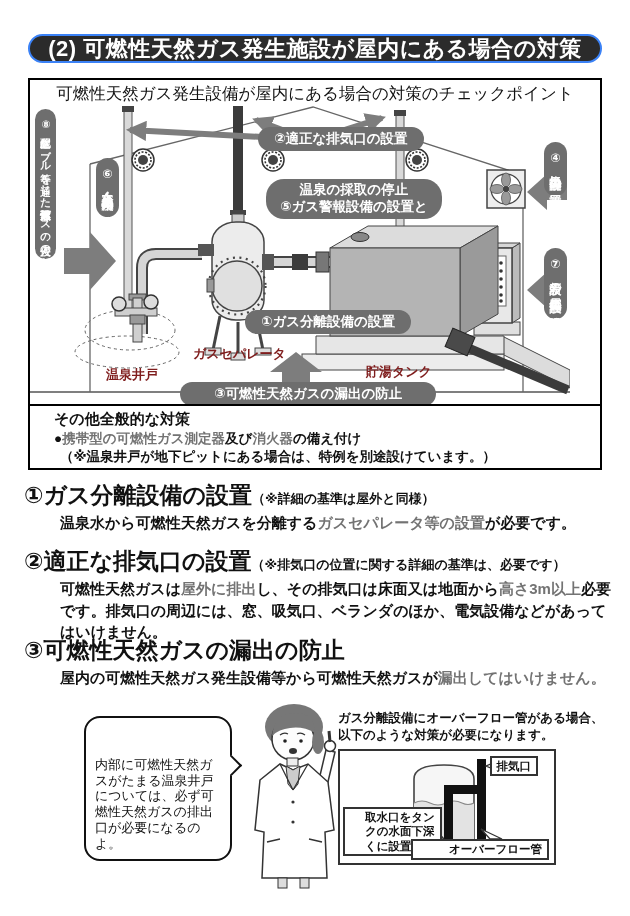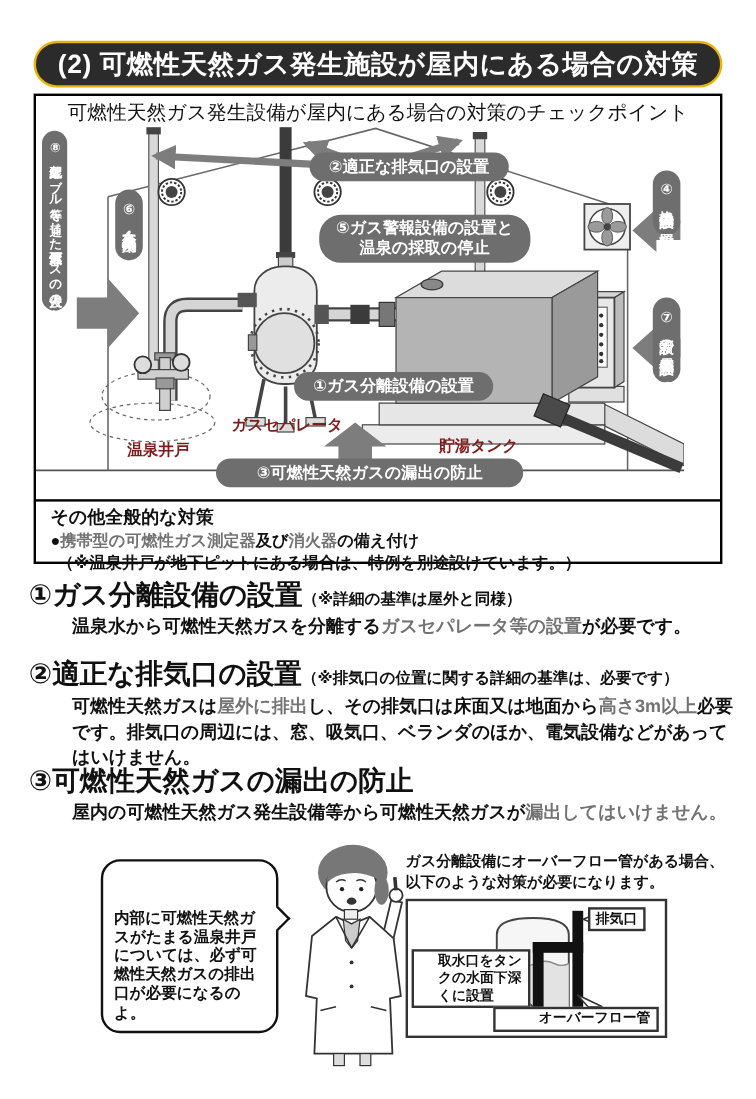--- a/index.html
+++ b/index.html
@@ -1,22 +1,22 @@
 <!DOCTYPE html>
 <html><head>
 <meta charset="utf-8">
 <style>
   html,body{margin:0;padding:0;background:#fff;}
   .page{position:relative;width:630px;height:916px;background:#fff;overflow:hidden;
         font-family:"Liberation Sans","DejaVu Sans",sans-serif;color:#111;}
   .hl{color:#737373;}
 
   
-  .title-banner{position:absolute;left:28px;top:34px;width:574px;height:39px;
-    background:#2b2b2b;border:2px solid #eab308;border-radius:21px;box-sizing:border-box;
+  .title-banner{position:absolute;left:28px;top:34px;width:574px;height:29px;
+    background:#2b2b2b;border:2px solid #3b82f6;border-radius:21px;box-sizing:border-box;
     color:#fff;font-size:22px;font-weight:bold;display:flex;align-items:center;justify-content:center;
     letter-spacing:.5px;}
 
   
   .checkpoint-box{position:absolute;left:28px;top:78px;width:574px;height:392px;
     border:2px solid #000;box-sizing:border-box;background:#fff;}
   .subtitle{text-align:center;font-weight:normal;font-size:16.5px;margin-top:3px;}
 
   .diagram{position:absolute;left:0;top:22px;width:540px;height:300px;}
   .diagram svg{position:absolute;left:0;top:0;}
@@ -24,37 +24,37 @@
   .pill{position:absolute;background:#6e6e6e;color:#fff;font-weight:bold;
     border-radius:14px;white-space:nowrap;text-align:center;font-size:13.5px;padding:3px 16px;}
   .pill.two-line{line-height:1.25;border-radius:18px;padding:3px 14px;}
   .pill.wide{padding:3px 34px;}
   .vpill{position:absolute;background:#6e6e6e;color:#fff;font-weight:bold;font-size:12px;
     border-radius:12px;padding:9px 5px;line-height:1.05;letter-spacing:1px;
     writing-mode:vertical-rl;text-orientation:upright;white-space:nowrap;}
   .vpill.long{font-size:10.5px;letter-spacing:0;}
   .eqcap{position:absolute;font-size:13px;font-weight:bold;color:#7f1d1d;white-space:nowrap;}
 
-  .other-measures{position:absolute;left:0;right:0;bottom:0;height:52px;border-top:2px solid #000;
-    padding:4px 12px;box-sizing:border-box;}
+  .other-measures{position:absolute;left:0;right:0;bottom:0;height:64px;border-top:2px solid #000;
+    padding:4px 24px;box-sizing:border-box;}
   .om-heading{font-size:15px;font-weight:bold;}
   .om-bullet{font-size:13.5px;font-weight:bold;margin-top:1px;}
   .om-note{font-size:13.5px;font-weight:bold;margin-left:6px;}
 
   
   .section{position:absolute;left:24px;width:586px;}
   .sec-head{font-size:23px;font-weight:bold;line-height:1.15;white-space:nowrap;}
   .sec-note{font-size:13px;font-weight:bold;}
   .sec-body{margin:4px 0 0 36px;width:560px;font-size:15px;font-weight:bold;line-height:1.42;}
 
   
   .footer{position:absolute;left:0;top:700px;width:630px;height:210px;}
   .advisor{position:absolute;left:60px;top:0;width:300px;height:200px;}
   .bubble{position:absolute;left:24px;top:16px;width:126px;border:2.5px solid #111;border-radius:16px;
-    background:#fff;padding:7px 9px;font-size:13px;font-weight:bold;line-height:1.22;white-space:pre-line;}
+    background:#fff;padding:7px 9px;font-size:13px;font-weight:normal;line-height:1.22;white-space:pre-line;}
   .bubble-tail{position:absolute;width:13px;height:13px;background:#fff;border-right:2.5px solid #111;
     border-top:2.5px solid #111;transform:rotate(45deg);right:-9px;top:40px;}
   .advisor-art{position:absolute;left:170px;top:0;width:130px;height:190px;}
 
   .overflow{position:absolute;left:338px;top:10px;width:270px;}
   .ofl-caption{font-size:12.5px;font-weight:bold;line-height:1.35;white-space:pre-line;}
   .ofl-box{position:relative;margin-top:5px;width:218px;height:116px;border:2px solid #333;
     box-sizing:border-box;background:#fff;}
   .ofl-label{position:absolute;border:2px solid #333;background:#fff;font-size:11.5px;font-weight:bold;
     padding:1px 5px;white-space:pre-line;line-height:1.25;}
@@ -200,22 +200,22 @@
         <g fill="#7d7d7d">
           <polygon points="34,146 60,146 60,130 86,159 60,188 60,172 34,172"></polygon>
           <polygon points="252,284 252,270 240,270 266,250 292,270 280,270 280,284"></polygon>
           <polygon points="497,90 517,72 517,82 537,82 537,98 517,98 517,108"></polygon>
           <polygon points="497,188 517,170 517,180 537,180 537,196 517,196 517,206"></polygon>
         </g>
       </svg>
 
       <div class="pill" style="left:228px;top:25px;">②適正な排気口の設置</div>
       <div class="pill two-line" style="left:236px;top:77px;">
+        <div>温泉の採取の停止</div>
         <div>⑤ガス警報設備の設置と</div>
-        <div>温泉の採取の停止</div>
       </div>
       <div class="pill" style="left:215px;top:208px;">①ガス分離設備の設置</div>
       <div class="pill wide" style="left:150px;top:280px;">③可燃性天然ガスの漏出の防止</div>
       <div class="vpill" style="left:514px;top:40px;">④換気設備の設置</div>
       <div class="vpill" style="left:514px;top:146px;">⑦新設の電気設備の防爆化</div>
       <div class="vpill" style="left:66px;top:56px;">⑥立入禁止・火気使用の禁止</div>
       <div class="vpill long" style="left:5px;top:7px;">⑧配線ケーブル等を通じた可燃性天然ガスの侵入の遮断</div>
 
       <div class="eqcap" style="left:163px;top:243px;">ガスセパレータ</div>
       <div class="eqcap" style="left:76px;top:264px;">温泉井戸</div>
@@ -296,20 +296,20 @@
             <rect x="104" y="34" width="42" height="9"></rect>
             <rect x="137" y="8" width="9" height="86"></rect>
           </g>
           <g fill="#fff" stroke="#333" stroke-width="1.3">
             <polygon points="158,10 146,15 158,20"></polygon>
             <polygon points="80,62 104,88 80,72"></polygon>
             <polygon points="150,88 141,78 162,88"></polygon>
           </g>
         </svg>
         <div class="ofl-label" style="right:16px;top:5px;">排気口</div>
-        <div class="ofl-label" style="left:3px;top:40px;padding-left:20px;">取水口をタン
+        <div class="ofl-label" style="left:3px;top:56px;padding-left:20px;">取水口をタン
 クの水面下深
 くに設置</div>
         <div class="ofl-label" style="right:5px;bottom:3px;padding-left:36px;">オーバーフロー管</div>
       </div>
     </div>
   </div>
 </div>
 
 </body></html>

